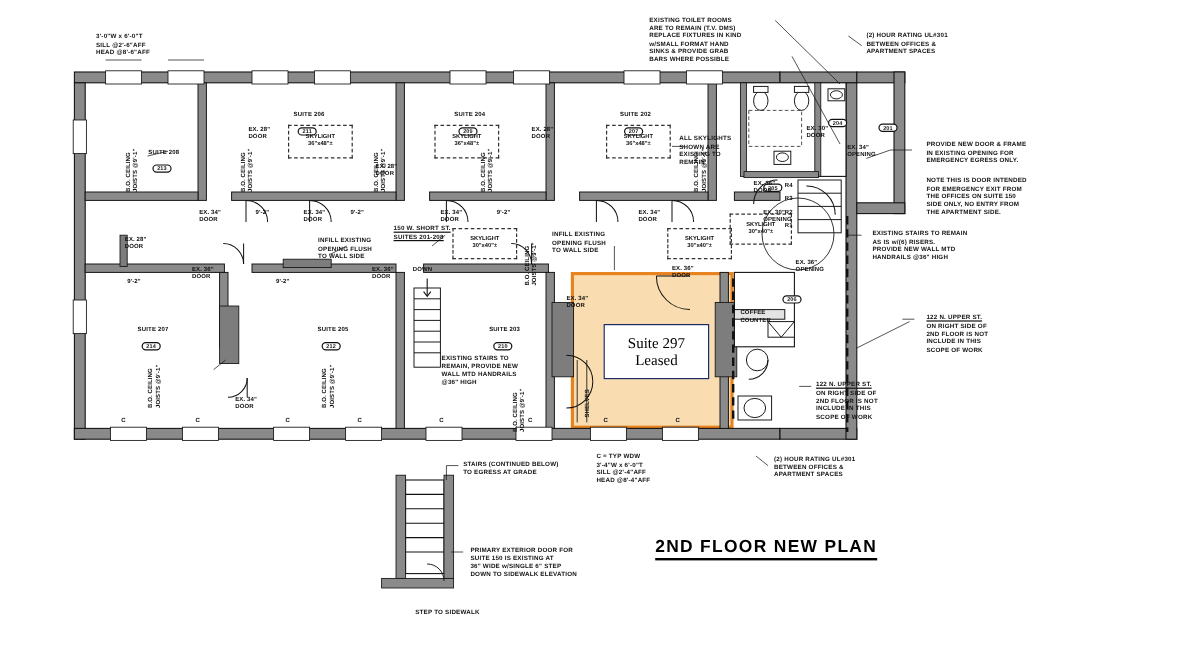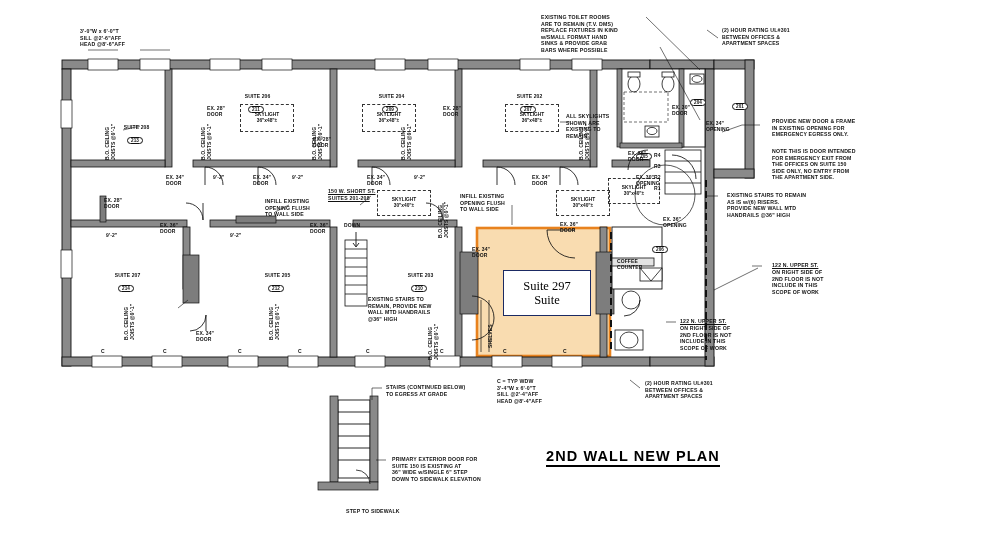--- a/index.html
+++ b/index.html
@@ -247,25 +247,25 @@
     <line x1="481" y1="300" x2="481" y2="352"></line>
     <line x1="489" y1="300" x2="489" y2="352"></line>
   </g>
 
   <g stroke="#111" stroke-width="2" stroke-dasharray="7,4">
     <line x1="611" y1="232" x2="611" y2="352"></line>
     <line x1="706" y1="180" x2="706" y2="360"></line>
   </g>
 </svg>
 
-<div class="title" style="left:546px;top:448px;">2ND WALL NEW PLAN</div>
+<div class="title" style="left:546px;top:448px;">2ND FLOOR NEW PLAN</div>
 
 <div class="suitebox" style="left:503px;top:270px;width:86px;height:44px;">
   <span class="l1">Suite 297</span>
-  <span class="l2">Suite</span>
+  <span class="l2">Leased</span>
 </div>
 
 <div class="note u" style="left:328px;top:188px;">150 W. SHORT ST.</div>
 <div class="note u" style="left:328px;top:195px;">SUITES 201-208</div>
 
 <div class="tag" style="left:112px;top:118px;width:46px;">
   <span>SUITE 208</span>
   <span class="num">213</span>
 </div>
 <div class="tag" style="left:233px;top:87px;width:46px;">

